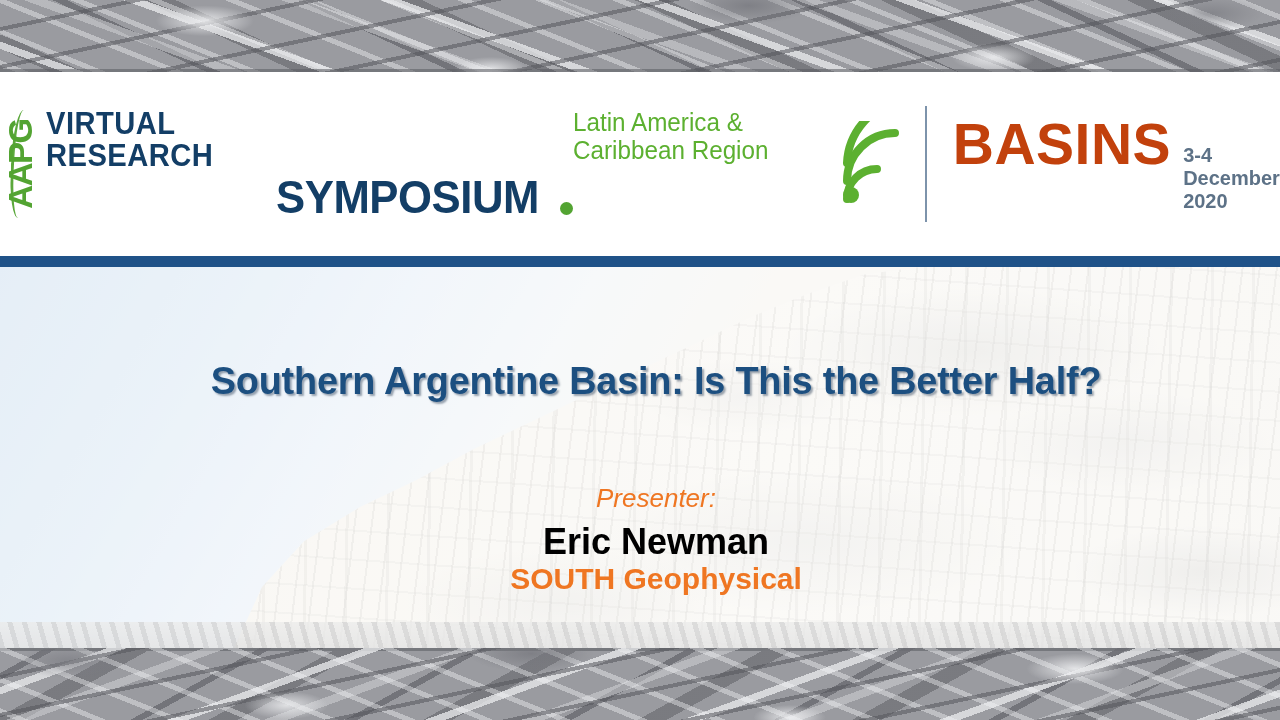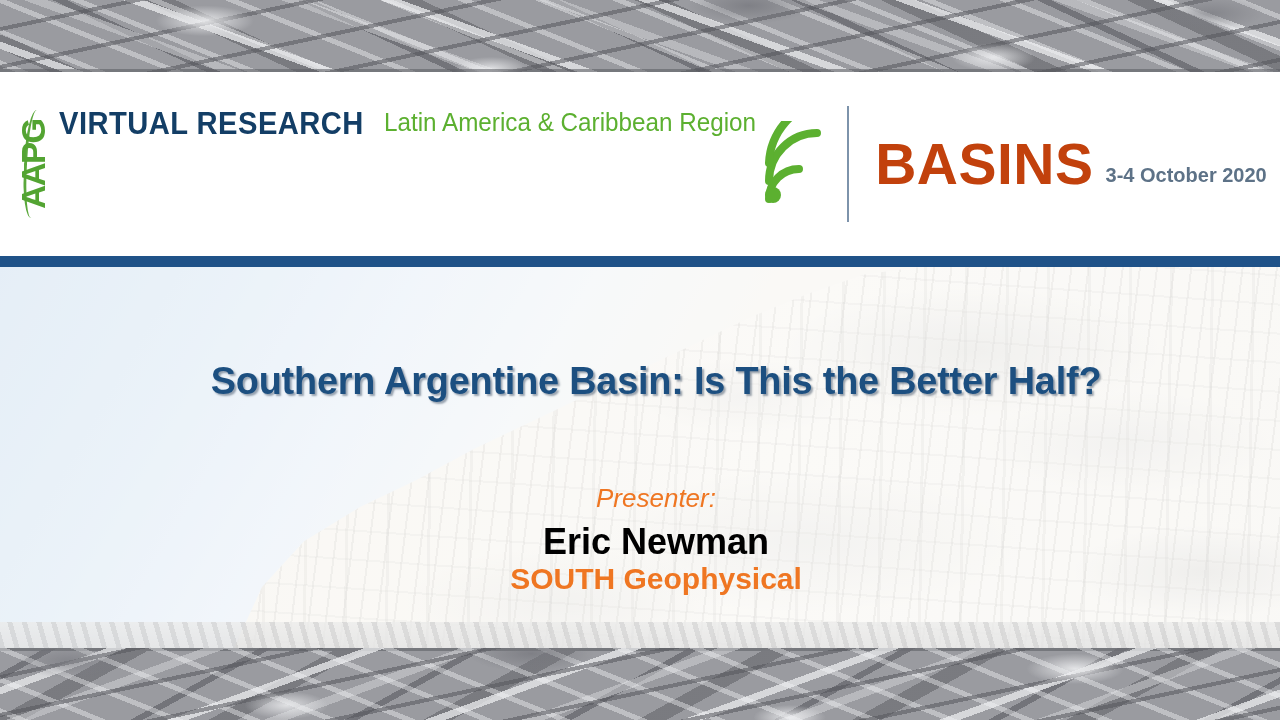--- a/index.html
+++ b/index.html
@@ -416,40 +416,44 @@
   <div class="header">
     <div class="header-inner">
 
       <div class="aapg-mark">
         <div class="aapg-swoosh"></div>
         <div class="aapg-text">AAPG</div>
       </div>
 
       <div class="mark-stack">
         <div class="line-virtual">VIRTUAL RESEARCH</div>
+        <div class="line-symposium-row">
+          <div class="line-symposium">SYMPOSIUM</div>
+          <div class="dot-green"></div>
+        </div>
         <div class="line-region">Latin America &amp; Caribbean Region</div>
       </div>
 
       <div class="wifi">
         <svg width="62" height="86" viewBox="0 0 62 86" aria-hidden="true">
           <g fill="none" stroke="#5cb030" stroke-linecap="round">
             <path d="M6 78 A 30 30 0 0 1 36 48" stroke-width="8"></path>
             <path d="M6 60 A 48 48 0 0 1 54 12" stroke-width="8"></path>
             <path d="M6 42 A 66 66 0 0 1 60 -20" stroke-width="8"></path>
           </g>
           <circle cx="10" cy="74" r="8" fill="#5cb030"></circle>
         </svg>
       </div>
 
       <div class="v-divider"></div>
 
       <div class="event-block">
         <div class="event-l2-row">
           <div class="event-l2">BASINS</div>
-          <div class="event-date">3-4 October 2020</div>
+          <div class="event-date">3-4 December 2020</div>
         </div>
       </div>
 
     </div>
   </div>
 
   <div class="navy-rule"></div>
 
   <div class="photo">
     <div class="sky"></div>

